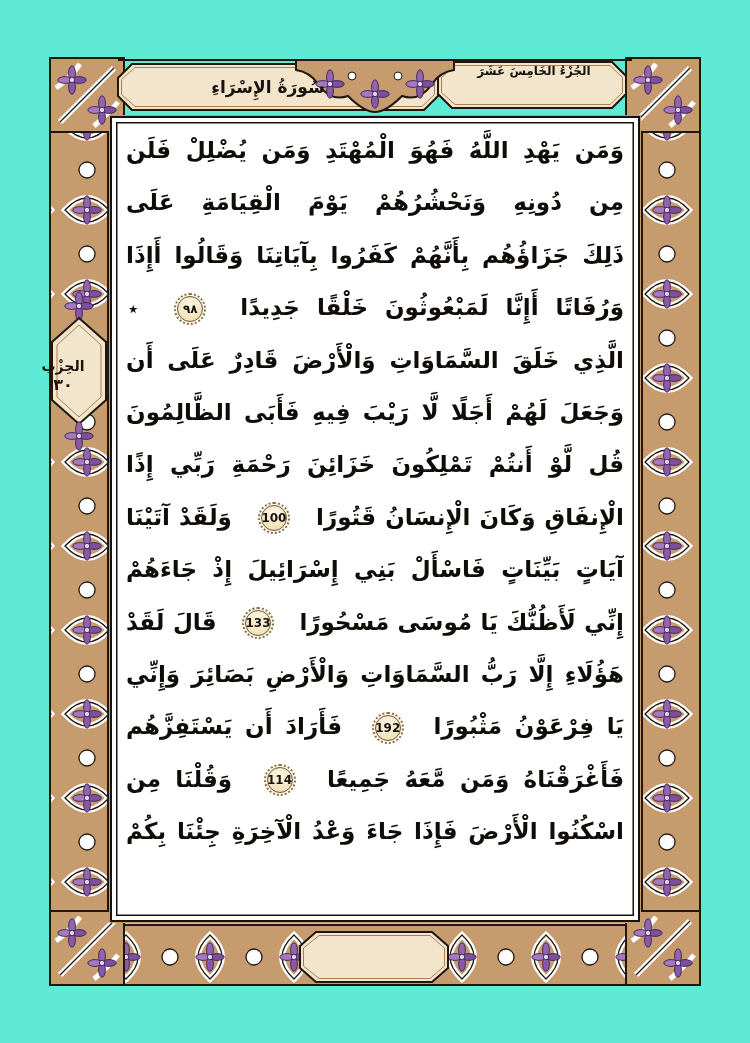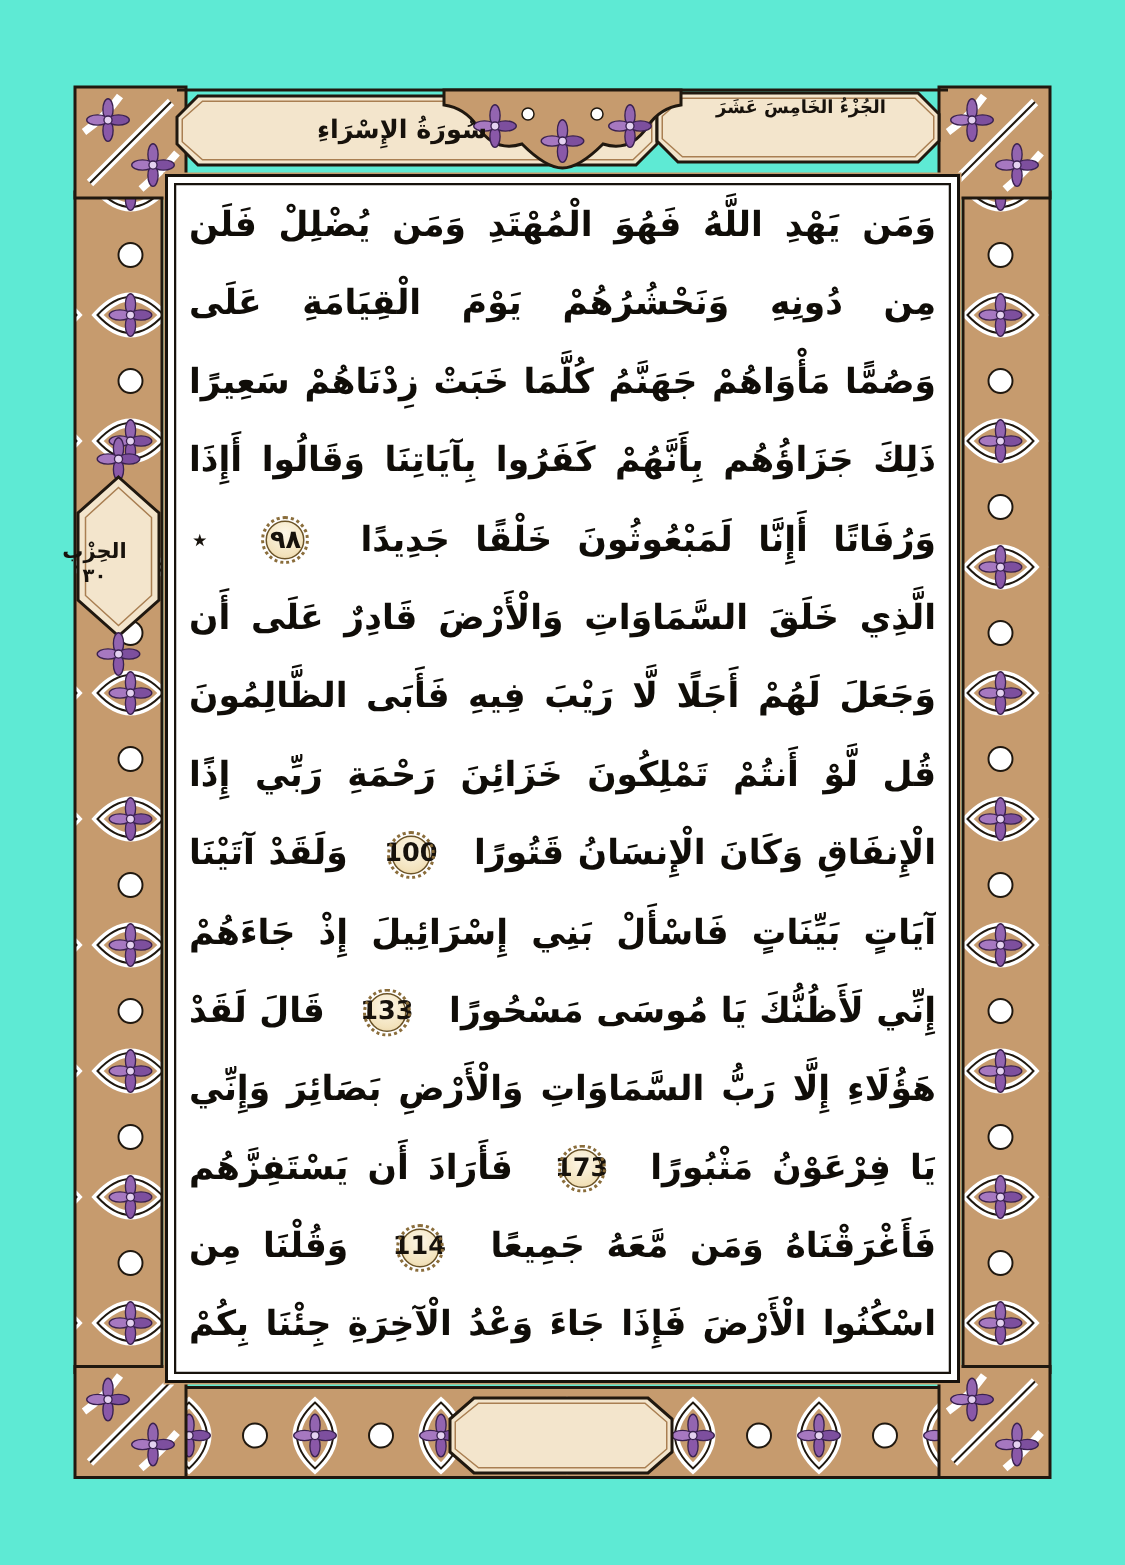--- a/index.html
+++ b/index.html
@@ -6,35 +6,35 @@
   .page{position:relative;width:750px;height:1043px;background:#5eead4;overflow:hidden;
         font-family:"DejaVu Sans",sans-serif;}
   .page svg.border-art{position:absolute;left:0;top:0;}
 
   .overlay{position:absolute;display:flex;align-items:center;justify-content:center;
            color:#17120c;text-align:center;}
   .surah-title{left:118px;top:66px;width:300px;height:42px;font-size:17px;font-weight:bold;}
   .juz-title{left:446px;top:50px;width:176px;height:42px;font-size:12px;font-weight:bold;}
   .hizb-medallion{left:36px;top:336px;width:54px;height:80px;flex-direction:column;}
   .hizb-label{font-size:14px;font-weight:bold;}
-  .hizb-number{font-size:13px;font-weight:bold;margin-top:1px;}
+  .hizb-number{font-size:16px;font-weight:bold;margin-top:1px;}
   .page-number{left:300px;top:936px;width:148px;height:42px;font-size:19px;font-weight:bold;letter-spacing:3px;}
 
   .text-frame{position:absolute;left:110px;top:116px;width:530px;height:806px;
               background:#ffffff;border:2.5px solid #17120c;box-sizing:border-box;
               box-shadow:inset 0 0 0 4px #ffffff, inset 0 0 0 5.5px #17120c;
               outline:1px solid #c69b6e;}
   .lines{position:absolute;inset:6px 14px;direction:rtl;}
   .qline{height:52.4px;line-height:52.4px;font-size:23px;font-weight:bold;color:#100d08;
          text-align:justify;text-align-last:justify;text-justify:inter-word;overflow:hidden;}
   .ayah-marker{display:inline-flex;align-items:center;justify-content:center;
          width:26px;height:26px;border-radius:50%;box-sizing:border-box;
          background:radial-gradient(circle at 50% 32%,#fdf7e8 0%,#f3e3bd 70%,#e7cf9e 100%);
          border:1.2px solid #6b5327;outline:2px dotted #8a6d3b;outline-offset:1px;
-         font-size:17px;font-weight:bold;color:#17120c;vertical-align:middle;margin:0 20px;
+         font-size:12px;font-weight:bold;color:#17120c;vertical-align:middle;margin:0 20px;
          line-height:1;}
   .hizb-star{font-size:19px;vertical-align:middle;color:#17120c;margin:0 2px;}
 </style>
 </head>
 <body>
 
 <div class="page">
 
   <svg class="border-art" width="750" height="1043" viewBox="0 0 750 1043" xmlns="http://www.w3.org/2000/svg">
     <defs>
@@ -118,30 +118,29 @@
 
   <div class="overlay hizb-medallion">
     <span class="hizb-label">الحِزْب</span>
     <span class="hizb-number">٣٠</span>
   </div>
 
   <div class="text-frame">
     <div class="lines">
         <div class="qline"><span class="ayah-text">وَمَن يَهْدِ اللَّهُ فَهُوَ الْمُهْتَدِ وَمَن يُضْلِلْ فَلَن تَجِدَ لَهُمْ أَوْلِيَاءَ</span> </div>
         <div class="qline"><span class="ayah-text">مِن دُونِهِ وَنَحْشُرُهُمْ يَوْمَ الْقِيَامَةِ عَلَى وُجُوهِهِمْ عُمْيًا وَبُكْمًا</span> </div>
-        <div class="qline"><span class="ayah-text">وَصُمًّا مَأْوَاهُمْ جَهَنَّمُ كُلَّمَا خَبَتْ زِدْنَاهُمْ سَعِيرًا</span>  </div>
         <div class="qline"><span class="ayah-text">ذَلِكَ جَزَاؤُهُم بِأَنَّهُمْ كَفَرُوا بِآيَاتِنَا وَقَالُوا أَإِذَا كُنَّا عِظَامًا</span> </div>
         <div class="qline"><span class="ayah-text">وَرُفَاتًا أَإِنَّا لَمَبْعُوثُونَ خَلْقًا جَدِيدًا</span> <span class="ayah-marker">٩٨</span> <span class="hizb-star">٭</span> <span class="ayah-text">أَوَلَمْ يَرَوْا أَنَّ اللَّهَ</span> </div>
         <div class="qline"><span class="ayah-text">الَّذِي خَلَقَ السَّمَاوَاتِ وَالْأَرْضَ قَادِرٌ عَلَى أَن يَخْلُقَ مِثْلَهُمْ</span> </div>
         <div class="qline"><span class="ayah-text">وَجَعَلَ لَهُمْ أَجَلًا لَّا رَيْبَ فِيهِ فَأَبَى الظَّالِمُونَ إِلَّا كُفُورًا</span>  </div>
         <div class="qline"><span class="ayah-text">قُل لَّوْ أَنتُمْ تَمْلِكُونَ خَزَائِنَ رَحْمَةِ رَبِّي إِذًا لَّأَمْسَكْتُمْ خَشْيَةَ</span> </div>
         <div class="qline"><span class="ayah-text">الْإِنفَاقِ وَكَانَ الْإِنسَانُ قَتُورًا</span> <span class="ayah-marker">100</span> <span class="ayah-text">وَلَقَدْ آتَيْنَا مُوسَى تِسْعَ</span> </div>
         <div class="qline"><span class="ayah-text">آيَاتٍ بَيِّنَاتٍ فَاسْأَلْ بَنِي إِسْرَائِيلَ إِذْ جَاءَهُمْ فَقَالَ لَهُ فِرْعَوْنُ</span> </div>
         <div class="qline"><span class="ayah-text">إِنِّي لَأَظُنُّكَ يَا مُوسَى مَسْحُورًا</span> <span class="ayah-marker">133</span> <span class="ayah-text">قَالَ لَقَدْ عَلِمْتَ مَا أَنزَلَ</span> </div>
         <div class="qline"><span class="ayah-text">هَؤُلَاءِ إِلَّا رَبُّ السَّمَاوَاتِ وَالْأَرْضِ بَصَائِرَ وَإِنِّي لَأَظُنُّكَ</span> </div>
-        <div class="qline"><span class="ayah-text">يَا فِرْعَوْنُ مَثْبُورًا</span> <span class="ayah-marker">173</span> <span class="ayah-text">فَأَرَادَ أَن يَسْتَفِزَّهُم مِّنَ الْأَرْضِ</span> </div>
+        <div class="qline"><span class="ayah-text">يَا فِرْعَوْنُ مَثْبُورًا</span> <span class="ayah-marker">192</span> <span class="ayah-text">فَأَرَادَ أَن يَسْتَفِزَّهُم مِّنَ الْأَرْضِ</span> </div>
         <div class="qline"><span class="ayah-text">فَأَغْرَقْنَاهُ وَمَن مَّعَهُ جَمِيعًا</span> <span class="ayah-marker">114</span> <span class="ayah-text">وَقُلْنَا مِن بَعْدِهِ لِبَنِي إِسْرَائِيلَ</span> </div>
         <div class="qline"><span class="ayah-text">اسْكُنُوا الْأَرْضَ فَإِذَا جَاءَ وَعْدُ الْآخِرَةِ جِئْنَا بِكُمْ لَفِيفًا</span>  </div>
       </div>
   </div>
 
 
 </div>
 
 </body></html>

